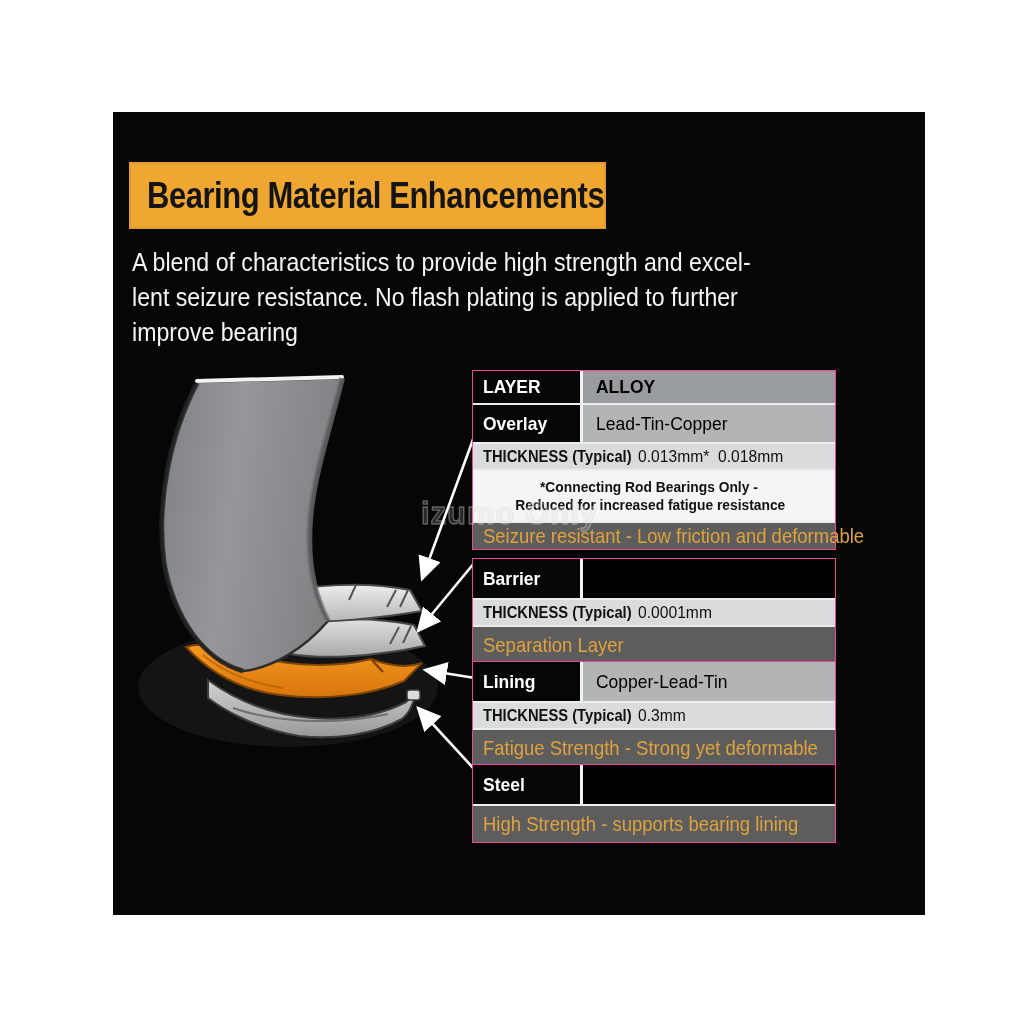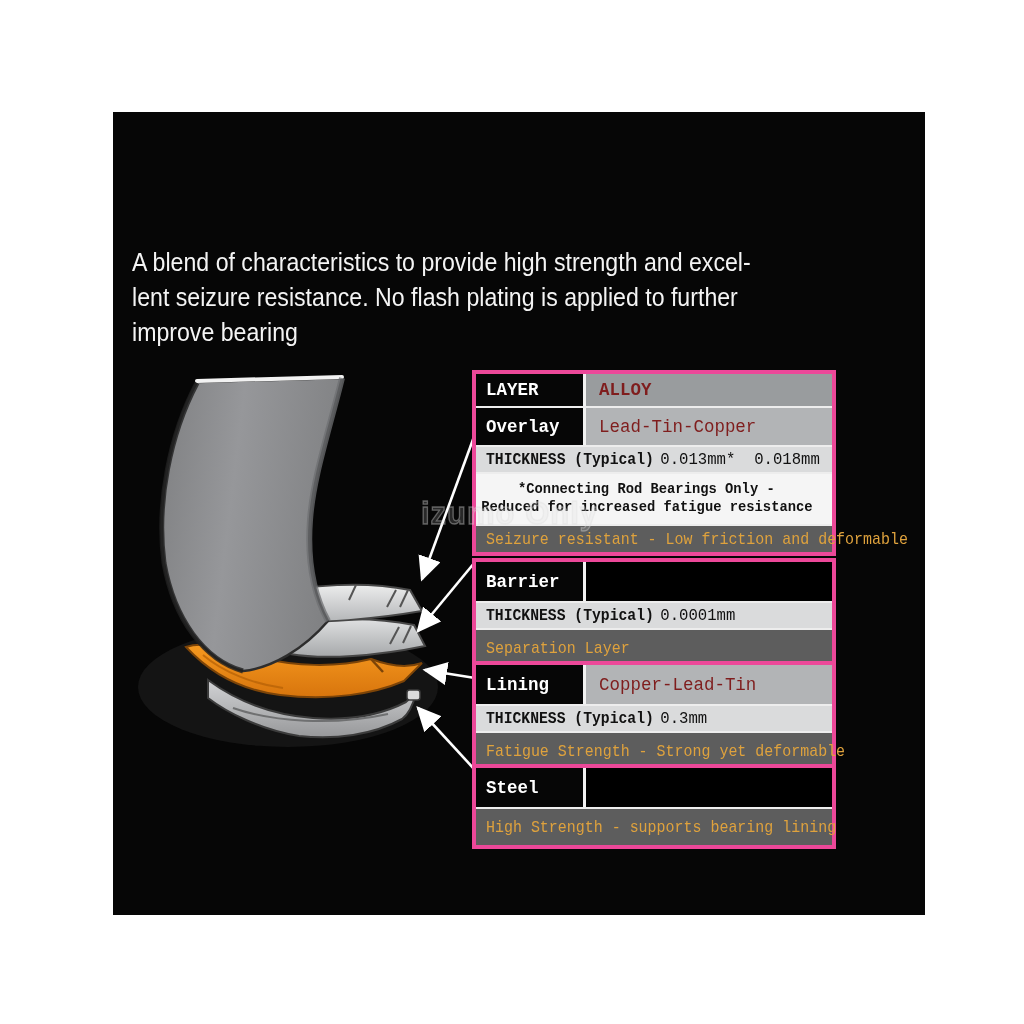--- a/index.html
+++ b/index.html
@@ -22,61 +22,63 @@
   
   .intro{
     position:absolute;left:19px;top:133px;color:#f4f4f4;font-size:26px;line-height:35px;
   }
   .intro div{transform:scaleX(0.89);transform-origin:0 50%;white-space:nowrap;}
   
   .art{position:absolute;left:0;top:0;width:812px;height:803px;z-index:1;}
   
   .tbl{position:absolute;left:0;top:0;width:812px;height:803px;z-index:2;}
   .sec{
-    position:absolute;left:359px;width:364px;border:4px solid #ec4899;background:#000;
+    position:absolute;left:359px;width:364px;border:1px solid #ec4899;background:#000;
     box-sizing:border-box;
-    font-family:Liberation Mono, monospace;
   }
   .row{display:flex;align-items:center;box-sizing:border-box;}
   .row + .row{border-top:2px solid #ededed;}
   .lv{height:39px;}
   .lv.head{height:32px;}
   .cell{height:100%;display:flex;align-items:center;box-sizing:border-box;}
   .cell.label{
     width:110px;background:#060606;color:#ffffff;font-weight:bold;font-size:19px;
     padding-left:10px;border-right:3px solid #f2f2f2;
   }
-  .cell.value{flex:1;background:#b2b4b6;color:#7f1d1d;font-size:19px;padding-left:13px;}
+  .cell.value{flex:1;background:#b2b4b6;color:#000000;font-size:19px;padding-left:13px;}
   .head .cell.value{background:#999c9e;font-weight:bold;}
   .cell .tx,.thick .tx,.benefit .tx,.note .tx{
     transform:scaleX(0.92);transform-origin:0 50%;white-space:pre;display:inline-block;
   }
   .thick{height:27px;background:#dadbdc;color:#111;padding-left:10px;font-size:17px;}
   .thick b{font-size:16px;}
   .thick .val{margin-left:7px;white-space:pre;}
   .note{height:52px;background:#f5f5f5;color:#111;padding-left:8px;
         flex-direction:column;align-items:center;justify-content:center;}
   .note .tx{font-size:15px;font-weight:bold;line-height:18px;}
   .note .tx.ind{padding-left:9px;}
-  .benefit{background:#5d5d5d;color:#dfa23d;font-size:17px;padding-left:10px;}
+  .benefit{background:#5d5d5d;color:#dfa23d;font-size:21px;padding-left:10px;}
   .benefit .tx{transform:scaleX(0.88);}
   .h28{height:28px;} .h30{height:38px;text-align:center;}
   
   .watermark{
     position:absolute;left:308px;top:384px;z-index:3;font-size:31px;font-weight:bold;
     letter-spacing:1px;color:rgba(215,215,215,0.16);
     -webkit-text-stroke:1.3px rgba(220,220,220,0.38);white-space:nowrap;
   }
 </style>
 </head>
 <body>
 
 <div class="canvas">
   <div class="panel">
 
+    <div class="title-bar">
+      <span class="tx">Bearing Material Enhancements</span>
+    </div>
 
     <div class="intro">
       <div>A blend of characteristics to provide high strength and excel-</div>
       <div>lent seizure resistance. No flash plating is applied to further</div>
       <div>improve bearing</div>
     </div>
 
     <svg class="art" viewBox="0 0 812 803" xmlns="http://www.w3.org/2000/svg">
       <defs>
         <linearGradient id="gShell" x1="0" y1="0" x2="1" y2="0.2">

